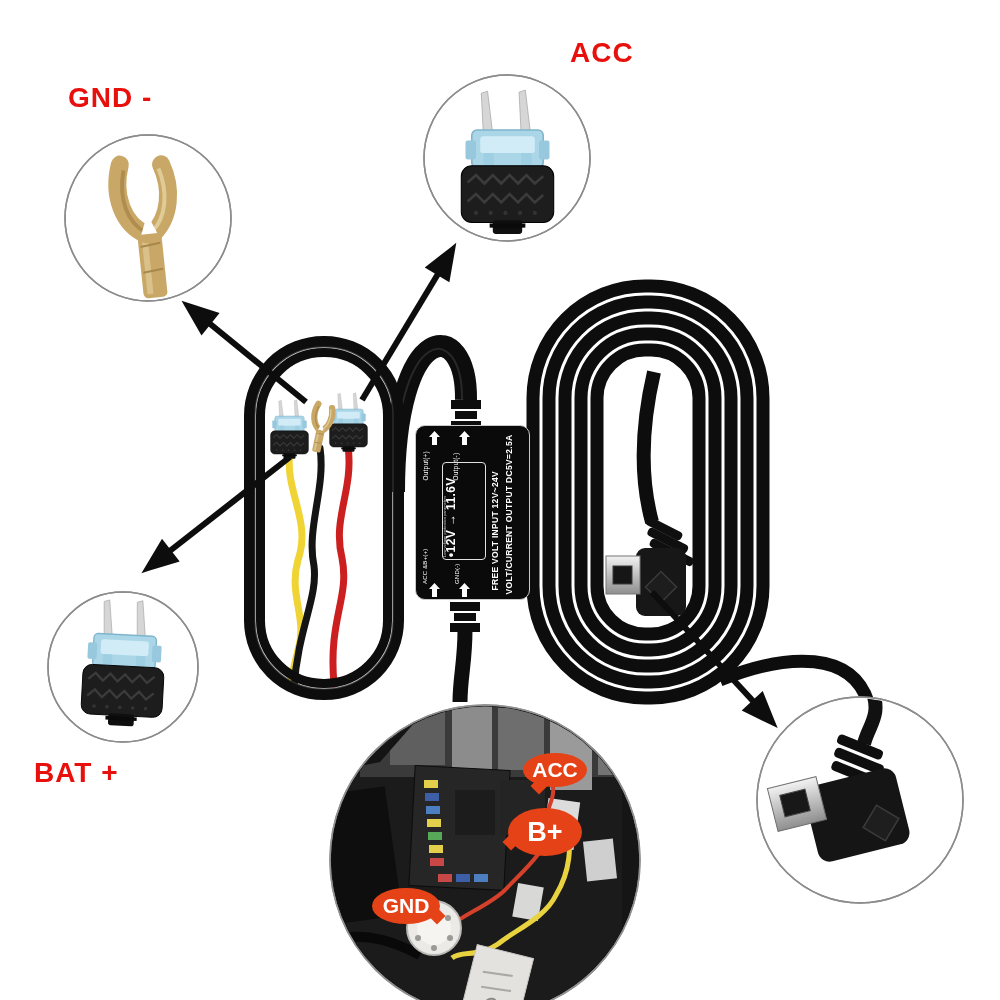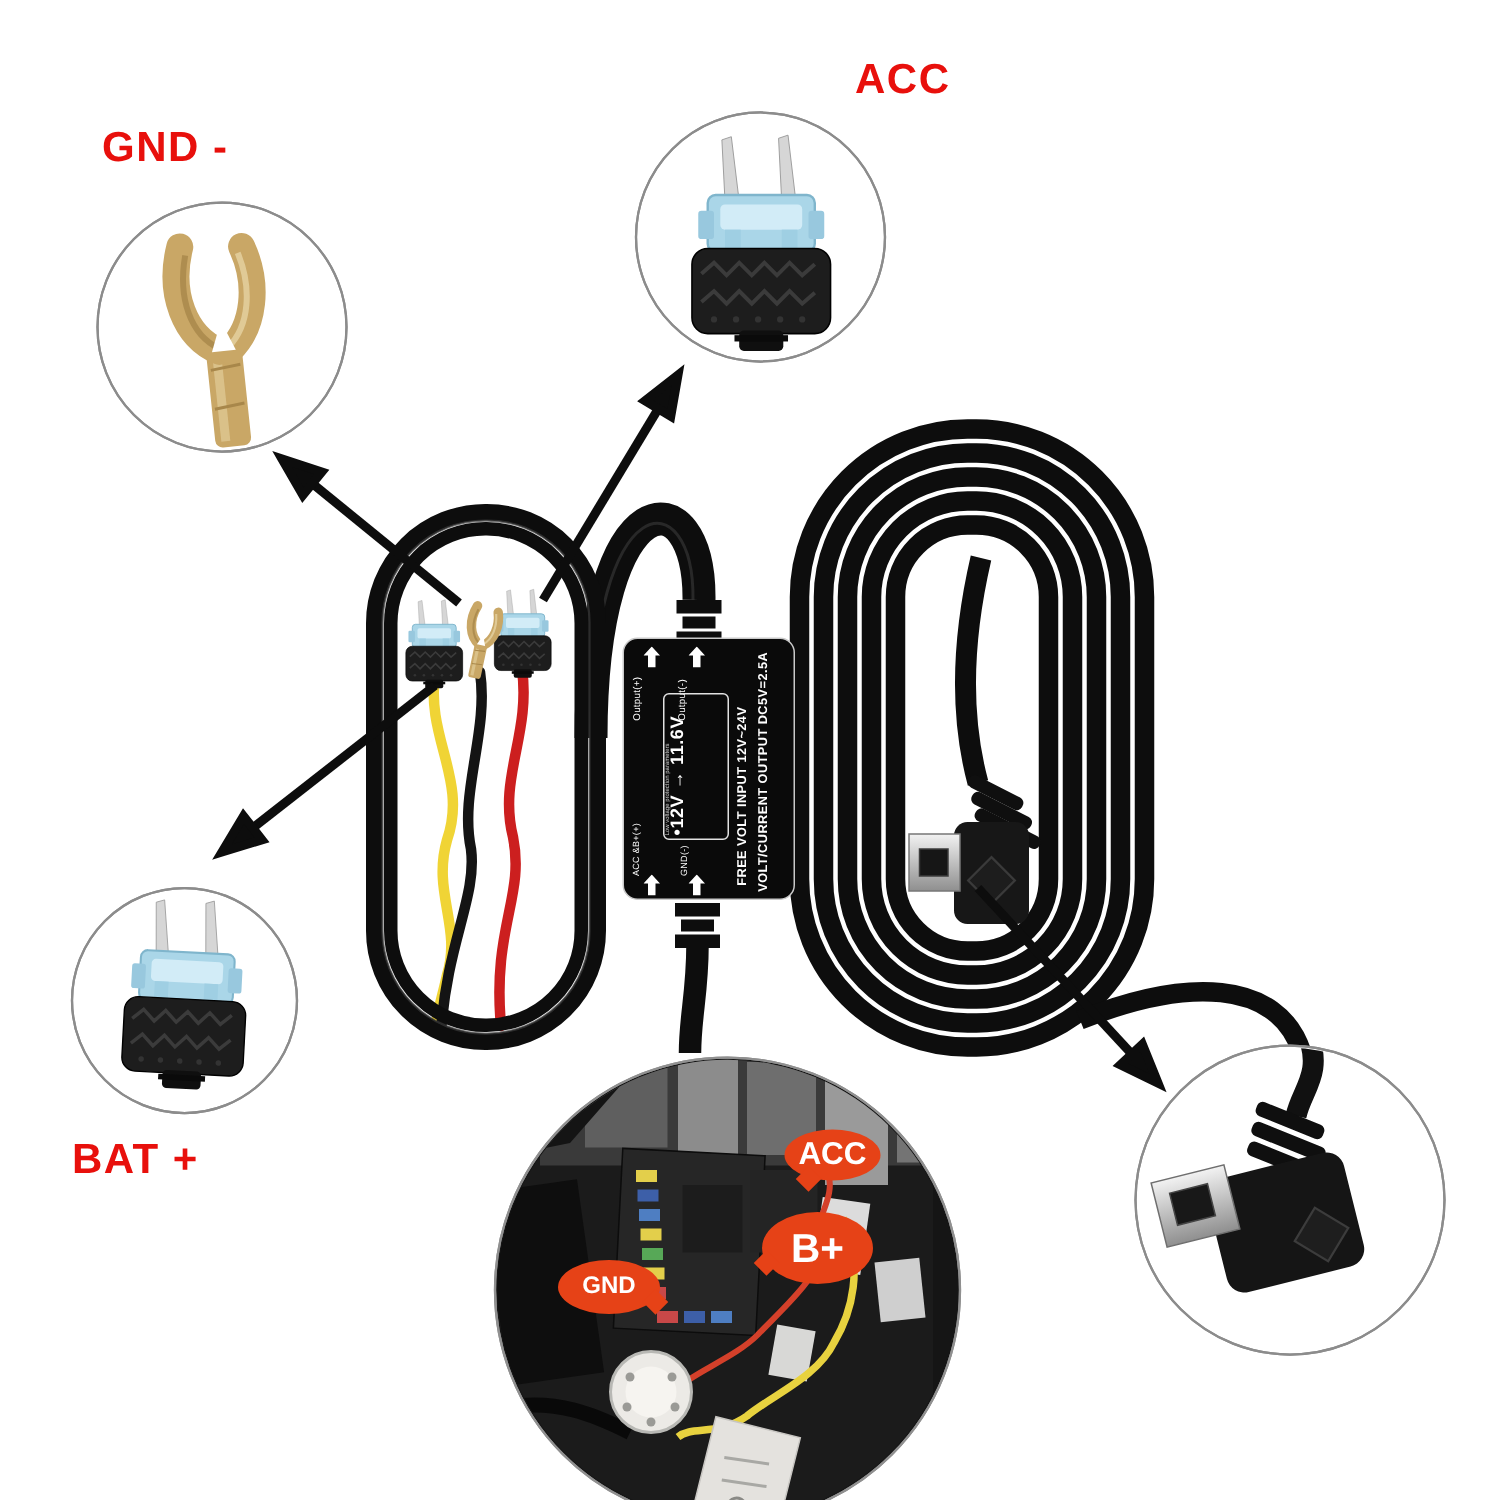--- a/index.html
+++ b/index.html
@@ -237,21 +237,21 @@
         <line x1="482" y1="990" x2="512" y2="987" stroke="#a8a8a4" stroke-width="2"></line>
         <circle cx="496" cy="1005" r="6" fill="none" stroke="#8a8a86" stroke-width="2"></circle>
       </g>
     </g>
     <circle cx="485" cy="860" r="155" fill="none" stroke="#909090" stroke-width="1.5"></circle>
   </g>
 </svg>
 
 <div class="biglabel" style="left:68px;top:82px;">GND -</div>
 <div class="biglabel" style="left:570px;top:37px;">ACC</div>
-<div class="biglabel" style="left:48px;top:757px;">BAT +</div>
+<div class="biglabel" style="left:34px;top:757px;">BAT +</div>
 
 <div class="module">
   <svg class="uparrow" style="left:13px;top:5px;" viewBox="0 0 11 14">
         <path d="M5.5 0 L11 6 H8 V14 H3 V6 H0 Z" fill="#fff"></path>
       </svg>
   <svg class="uparrow" style="left:43px;top:5px;" viewBox="0 0 11 14">
         <path d="M5.5 0 L11 6 H8 V14 H3 V6 H0 Z" fill="#fff"></path>
       </svg>
   <div class="vtext v-small" style="left:13px;top:48px;">Output(+)</div>
   <div class="vtext v-small" style="left:43px;top:48px;">Output(-)</div>
@@ -275,18 +275,18 @@
 </div>
 
 <div class="bubble" style="left:523px;top:753px;width:64px;height:34px;font-size:21px;">
   <span class="tail" style="left:10px;bottom:-5px;"></span>
   <span>ACC</span>
 </div>
 <div class="bubble" style="left:508px;top:808px;width:74px;height:48px;font-size:27px;">
   <span class="tail" style="left:-3px;bottom:8px;"></span>
   <span>B+</span>
 </div>
-<div class="bubble" style="left:372px;top:840px;width:68px;height:36px;font-size:16px;">
+<div class="bubble" style="left:372px;top:888px;width:68px;height:36px;font-size:21px;">
   <span class="tail" style="right:-3px;bottom:2px;"></span>
   <span>GND</span>
 </div>
 
 </div>
 
 </body></html>

